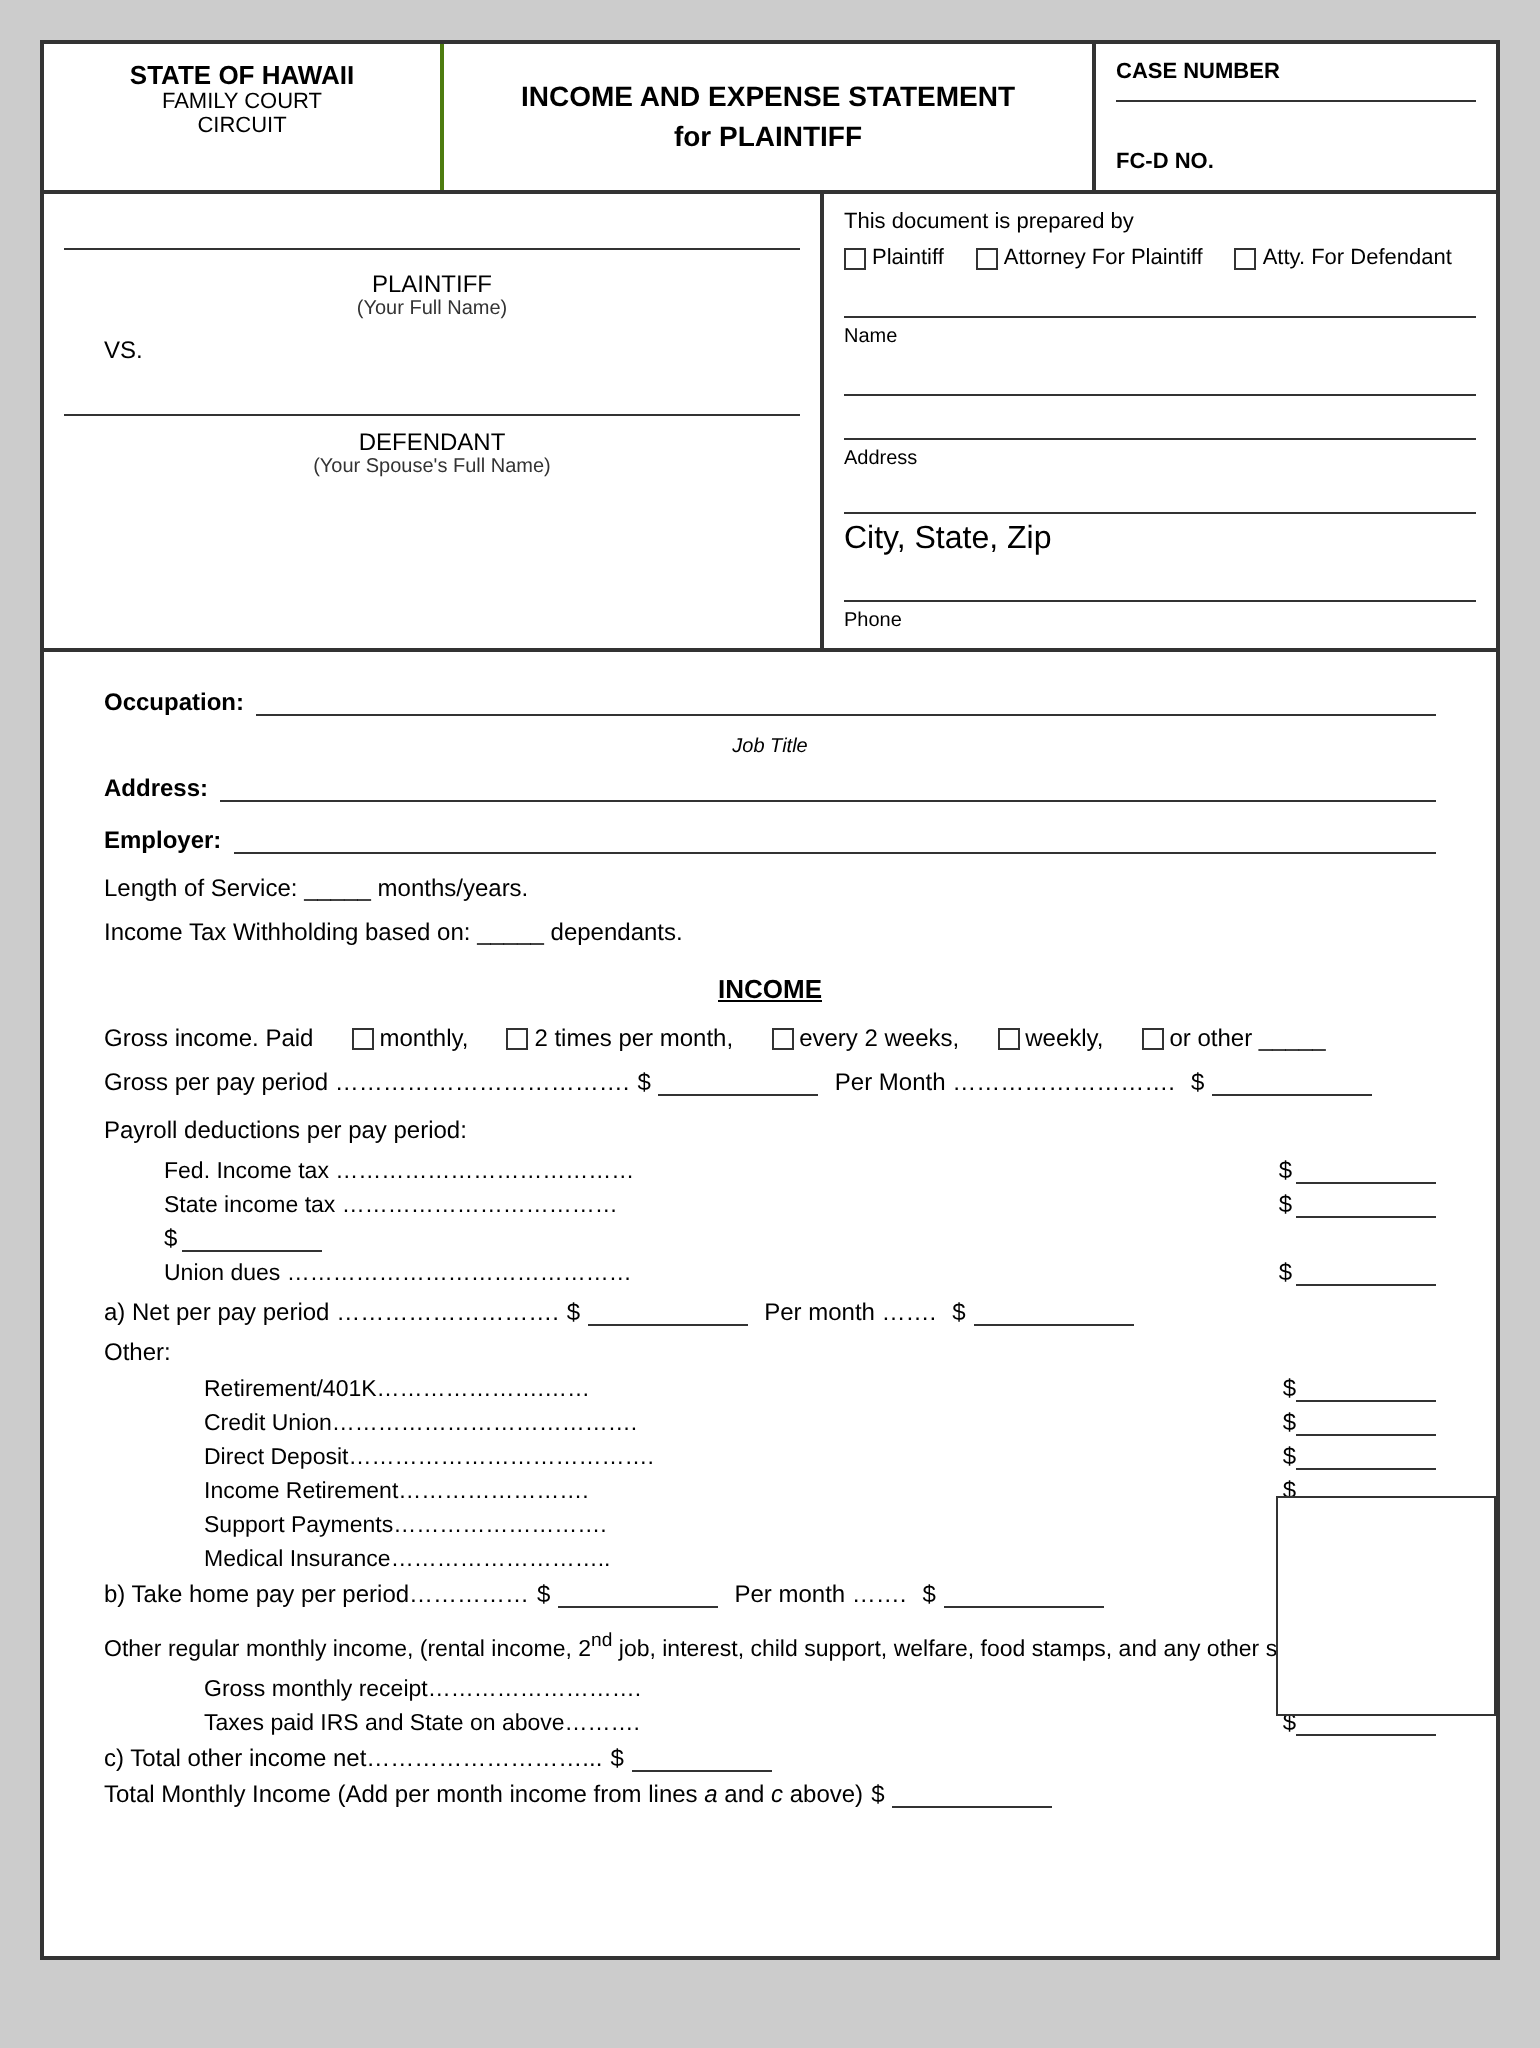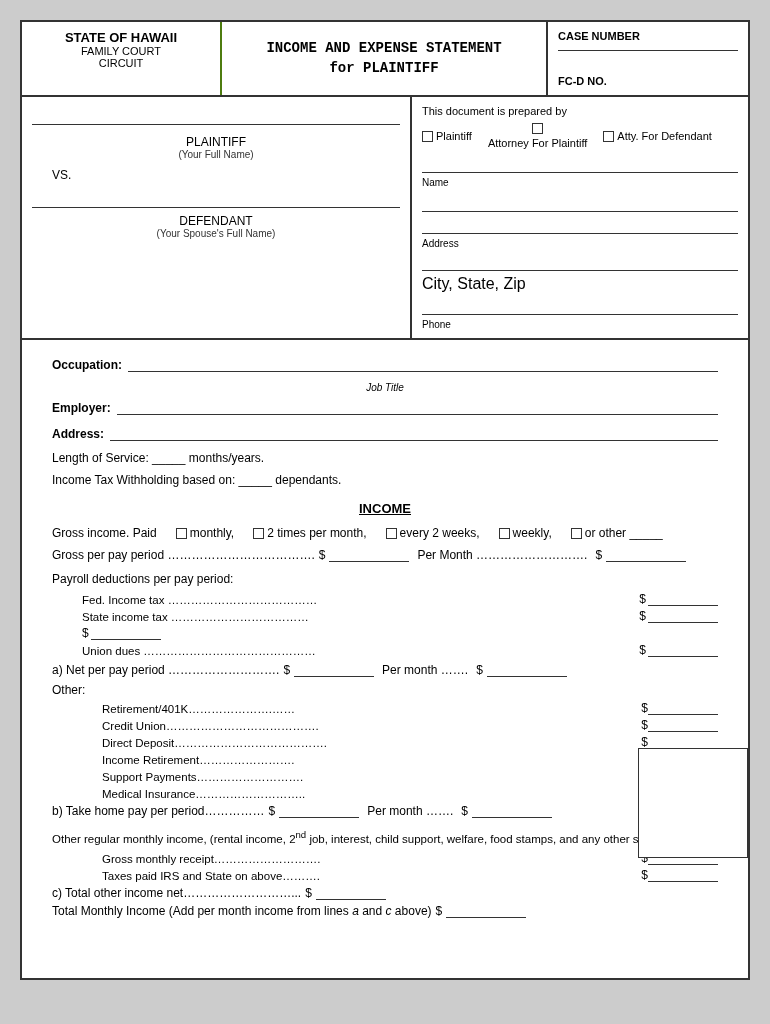--- a/index.html
+++ b/index.html
@@ -39,21 +39,20 @@
     .header-left .subtitle {
       font-size: 11px;
     }
     .header-center {
       flex: 1;
       border-right: 2px solid #333;
       padding: 10px 14px;
       display: flex;
       align-items: center;
       justify-content: center;
-      font-family: Liberation Mono, monospace;
     }
     .header-center .form-title {
       font-weight: bold;
       font-size: 14px;
       text-align: center;
       line-height: 1.4;
     }
     .header-right {
       width: 200px;
       padding: 8px 10px;
@@ -318,21 +317,21 @@
     </div>
     <div class="party-right">
       <div class="prepared-by-row">
         <span>This document is prepared by</span>
       </div>
       <div class="prepared-by-row">
         <div class="checkbox-item">
           <div class="cb-box"></div>
           <span>Plaintiff</span>
         </div>
-        <div class="checkbox-item" style="margin-left:8px;flex-direction:column;">
+        <div class="checkbox-item" style="margin-left:8px;">
           <div class="cb-box"></div>
           <span>Attorney For Plaintiff</span>
         </div>
         <div class="checkbox-item" style="margin-left:8px;">
           <div class="cb-box"></div>
           <span>Atty. For Defendant</span>
         </div>
       </div>
       <div class="underline-field" style="margin-top:4px;"></div>
       <div style="font-size:10px; margin-bottom:6px;">Name</div>
@@ -348,26 +347,26 @@
 
   <div class="body-content">
 
     <div class="field-row">
       <span class="field-label">Occupation:</span>
       <div class="field-line"></div>
     </div>
     <div class="job-title-label">Job Title</div>
 
     <div class="field-row">
+      <span class="field-label">Address:</span>
+      <div class="field-line"></div>
+    </div>
+
+    <div class="field-row">
       <span class="field-label">Employer:</span>
-      <div class="field-line"></div>
-    </div>
-
-    <div class="field-row">
-      <span class="field-label">Address:</span>
       <div class="field-line"></div>
     </div>
 
     <div style="margin-bottom:8px; font-size:12px;">
       <span>Length of Service:</span>
       <span> _____ </span>
       <span>months/years.</span>
     </div>
 
     <div style="margin-bottom:14px; font-size:12px;">

